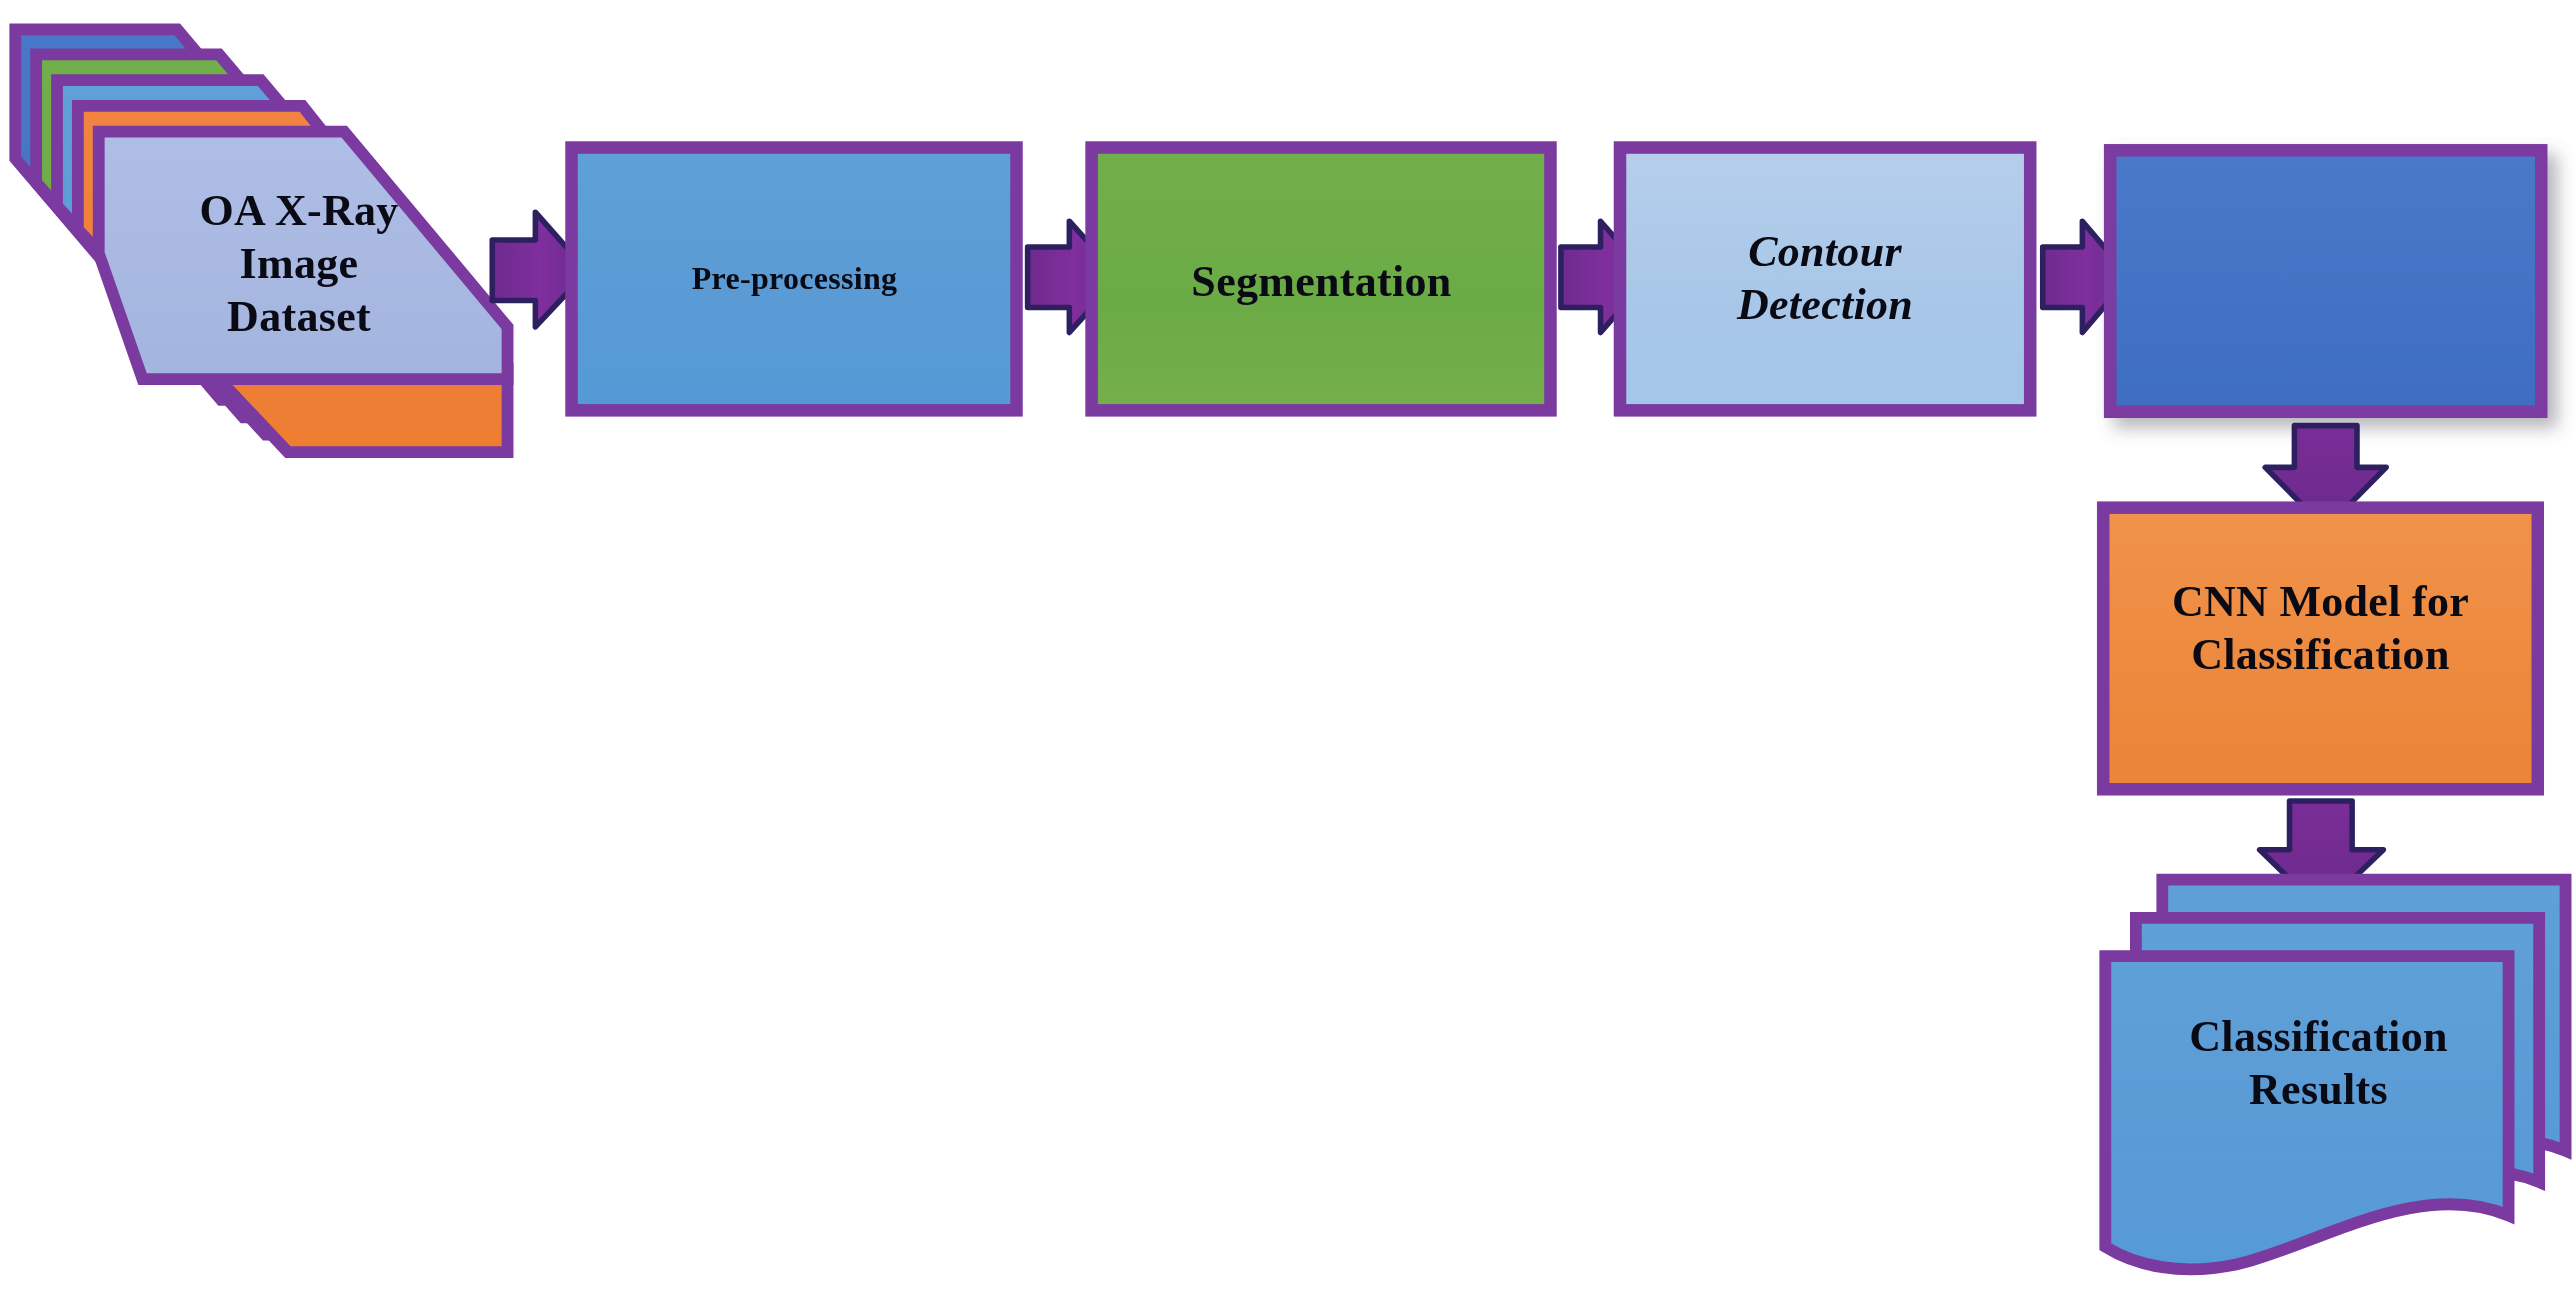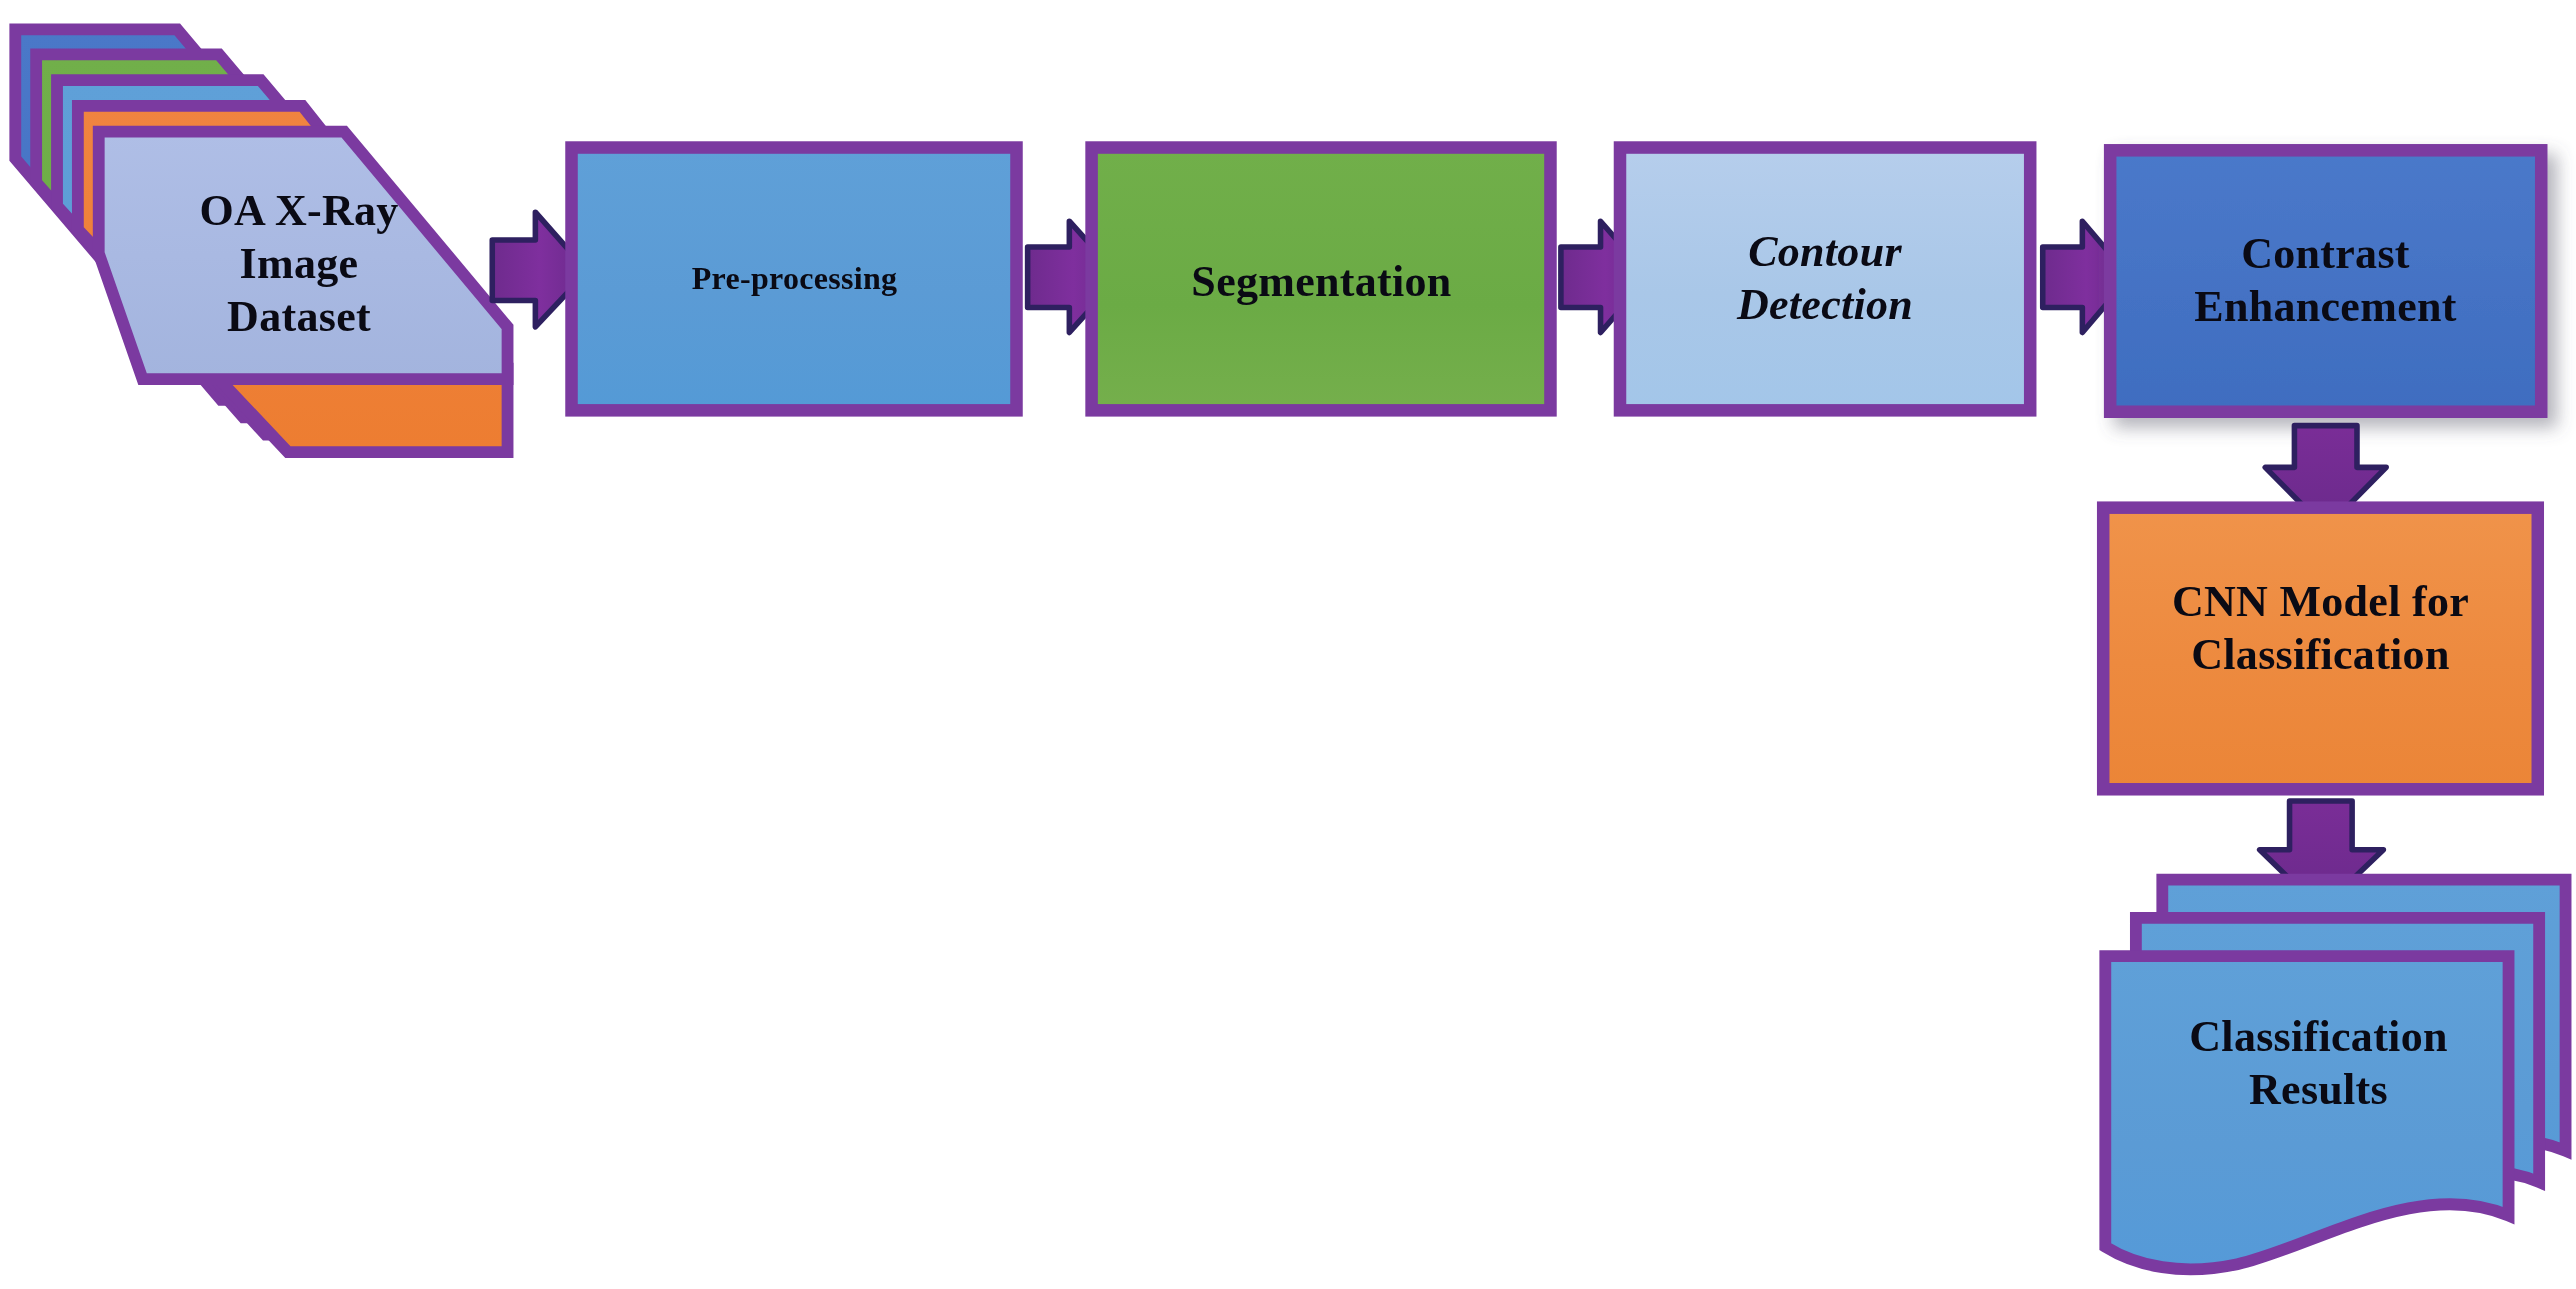--- a/index.html
+++ b/index.html
@@ -188,22 +188,20 @@
 Image
 Dataset</div>
 
   <div class="node-label lbl-prep">Pre-processing</div>
 
   <div class="node-label lbl-seg">Segmentation</div>
 
   <div class="node-label lbl-contour">Contour
 Detection</div>
 
-  <div class="node-label lbl-contrast">Contrast
-Enhancement</div>
 
   <div class="node-label lbl-cnn">CNN Model for
 Classification</div>
 
   <div class="node-label lbl-results">Classification
 Results</div>
 
 </div>
 
 

